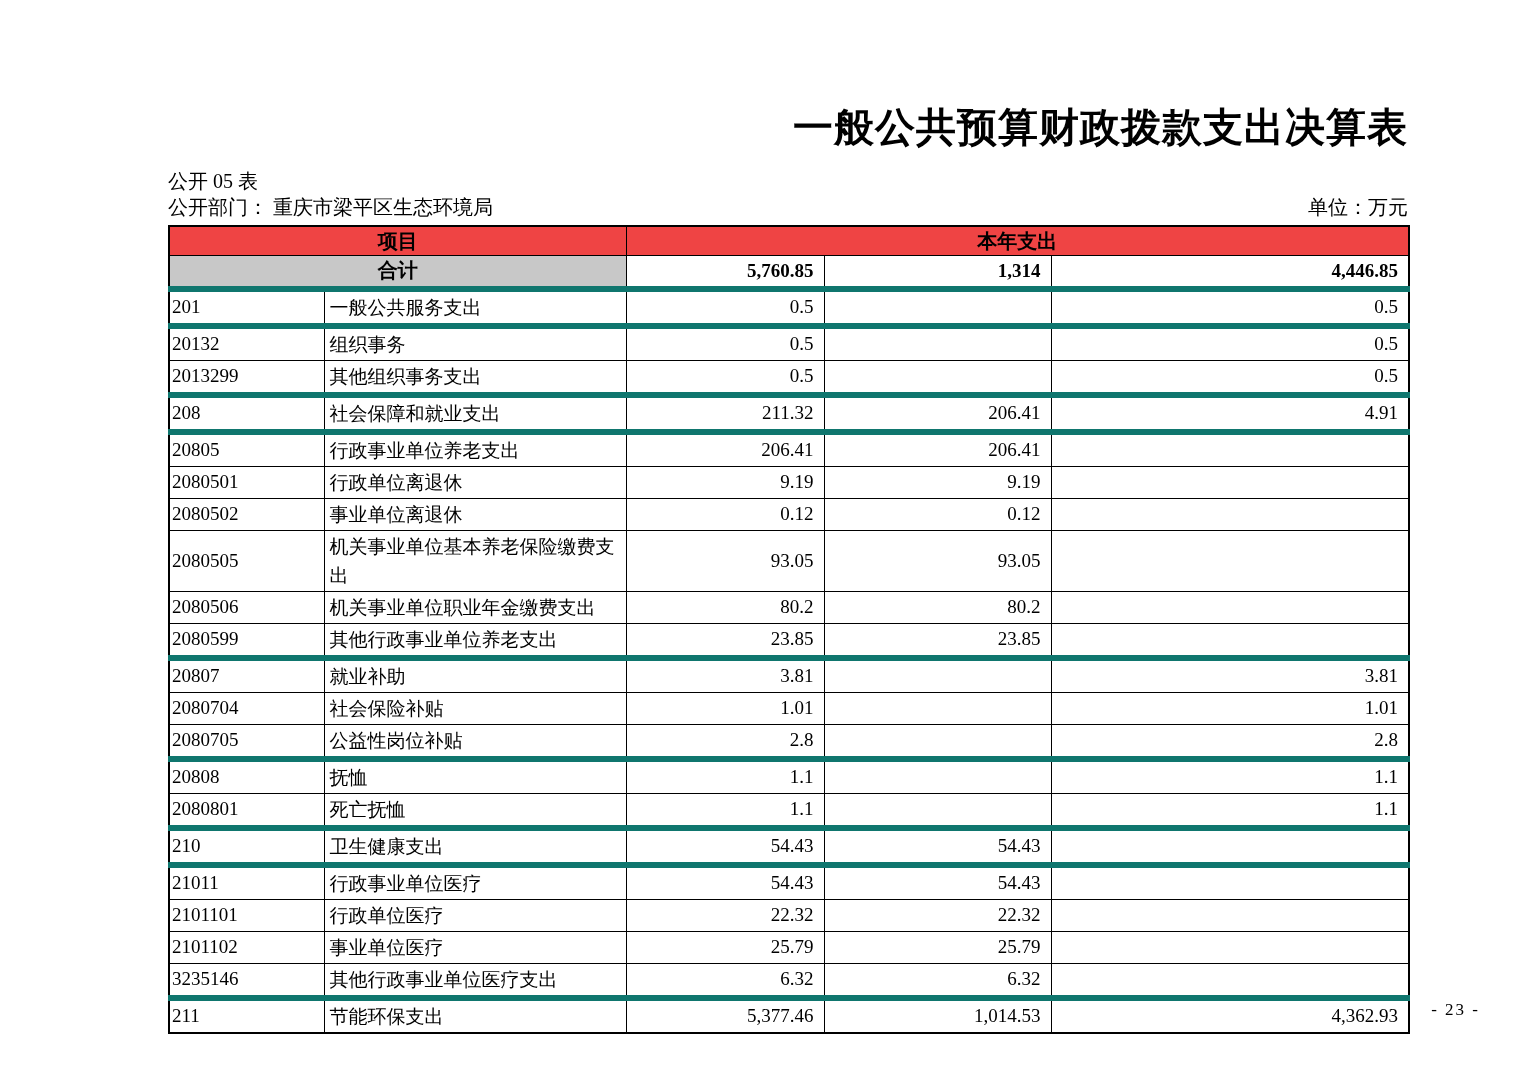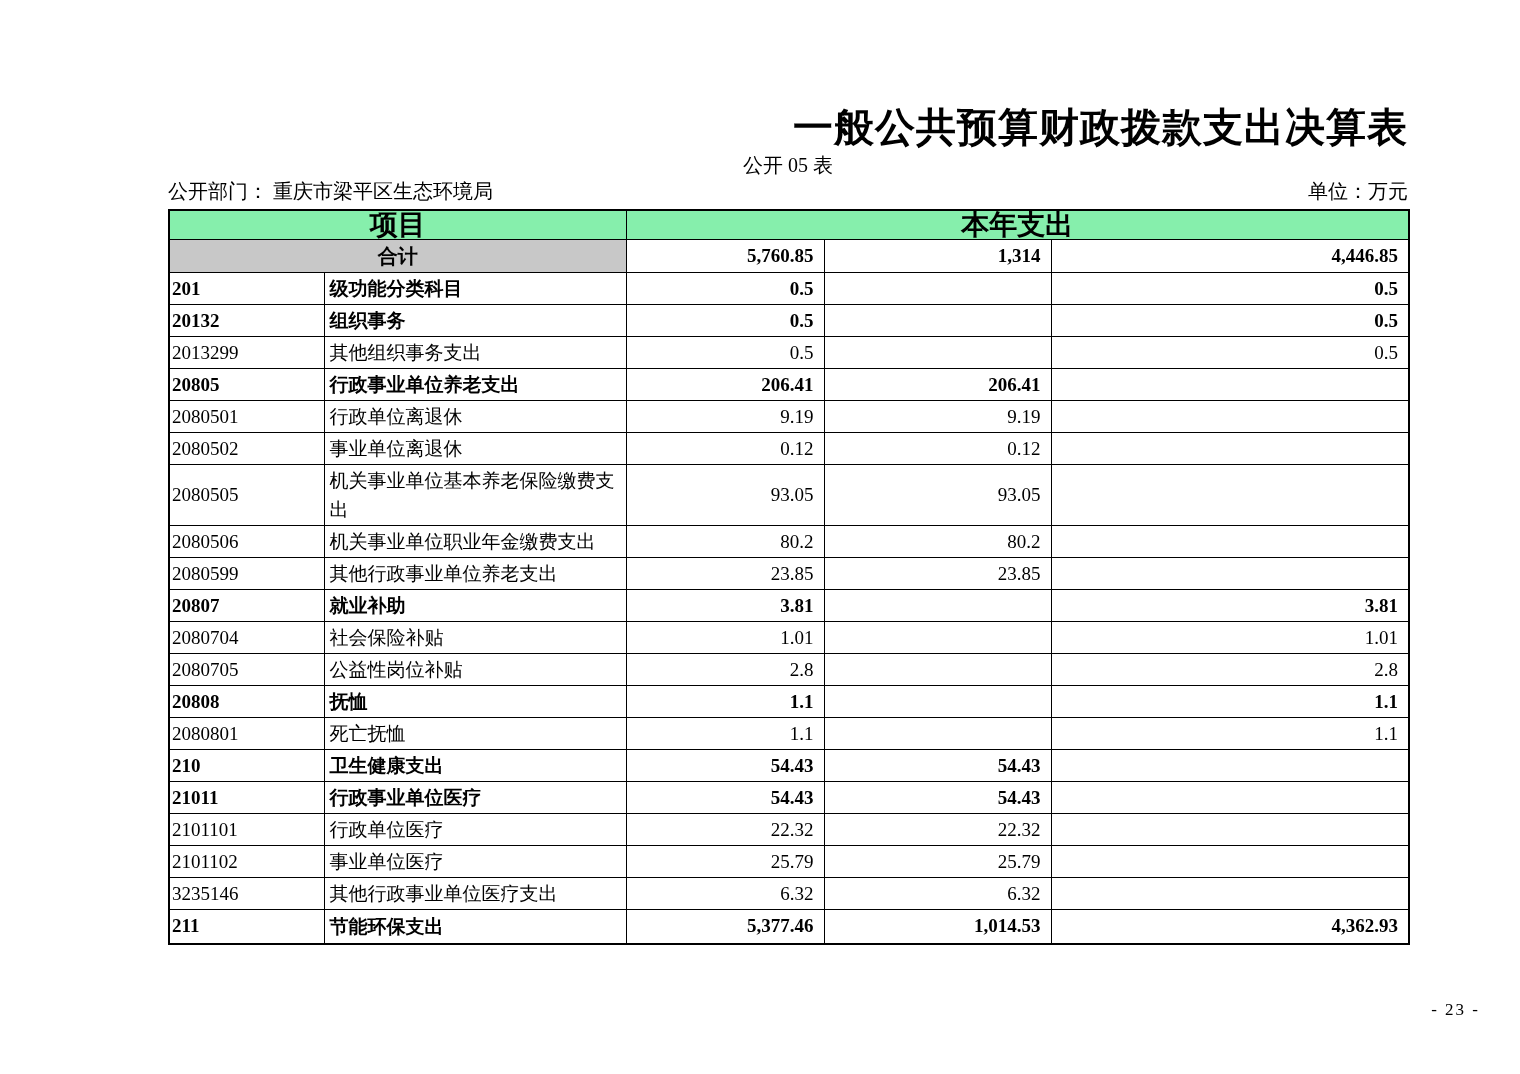--- a/index.html
+++ b/index.html
@@ -17,22 +17,22 @@
   .doc-title {
     margin-top:104px;
     text-align:right;
     font-size:40px;
     line-height:48px;
     font-weight:bold;
     letter-spacing:1px;
     font-family:Liberation Serif, serif;
   }
   .meta-right {
-    margin-top:0;
-    text-align:center;
+    margin-top:16px;
+    text-align:left;
     font-size:20px;
     line-height:26px;
   }
   .meta-row {
     display:flex;
     justify-content:space-between;
     font-size:20px;
     line-height:26px;
   }
   table.budget {
@@ -42,43 +42,43 @@
     table-layout:fixed;
     border:2px solid #000;
   }
   table.budget th, table.budget td {
     border:1px solid #000;
     font-size:19px;
     vertical-align:middle;
     overflow:hidden;
   }
   table.budget thead th {
-    background:#86efac;
+    background:#ef4444;
     font-weight:bold;
     text-align:center;
-    font-size:28px;
+    font-size:20px;
     line-height:28px;
   }
   tr.hdr-group th { height:28px; }
   tr.hdr-cols th { height:85px; border-bottom:2px solid #000; }
   tr.total-row { height:33px; }
   tr.total-row td.total-label {
     background:#c8c8c8;
     text-align:center;
     font-weight:bold;
     font-size:20px;
   }
   tr.total-row td.num { font-weight:bold; }
   td.code { text-align:left; padding:1px 2px; }
   td.name { text-align:left; padding:1px 5px; line-height:29px; }
   td.num  { text-align:right; padding:1px 10px; }
   tbody tr.data-row { height:29px; }
   tbody tr.tall { height:59px; }
   tbody tr.last { height:34px; }
-  tbody tr.bold td { font-weight:bold; border-top:1px solid #0f766e; }
+  tbody tr.bold td { font-weight:normal; border-top:6px solid #0f766e; }
   .page-num {
     position:absolute;
     top:1000px;
     right:40px;
     font-size:17px;
     letter-spacing:2px;
   }
 </style>
 </head>
 <body>
@@ -111,38 +111,45 @@
     <tbody>
       <tr class="total-row">
         <td colspan="2" class="total-label">合计</td>
         <td class="num">5,760.85</td>
         <td class="num">1,314</td>
         <td class="num">4,446.85</td>
       </tr>
 
     <tr class="data-row bold">
           <td class="code">201</td>
-          <td class="name">级功能分类科目</td>
+          <td class="name">一般公共服务支出</td>
           <td class="num">0.5</td>
           <td class="num"></td>
           <td class="num">0.5</td>
         </tr>
         <tr class="data-row bold">
           <td class="code">20132</td>
           <td class="name">组织事务</td>
           <td class="num">0.5</td>
           <td class="num"></td>
           <td class="num">0.5</td>
         </tr>
         <tr class="data-row">
           <td class="code">2013299</td>
           <td class="name">其他组织事务支出</td>
           <td class="num">0.5</td>
           <td class="num"></td>
           <td class="num">0.5</td>
+        </tr>
+        <tr class="data-row bold">
+          <td class="code">208</td>
+          <td class="name">社会保障和就业支出</td>
+          <td class="num">211.32</td>
+          <td class="num">206.41</td>
+          <td class="num">4.91</td>
         </tr>
         <tr class="data-row bold">
           <td class="code">20805</td>
           <td class="name">行政事业单位养老支出</td>
           <td class="num">206.41</td>
           <td class="num">206.41</td>
           <td class="num"></td>
         </tr>
         <tr class="data-row">
           <td class="code">2080501</td>

